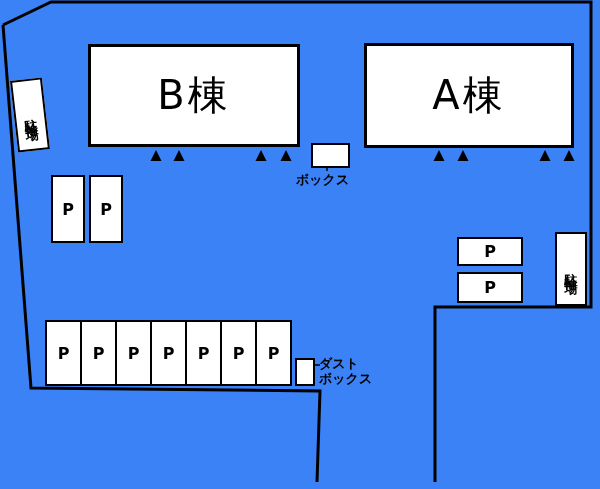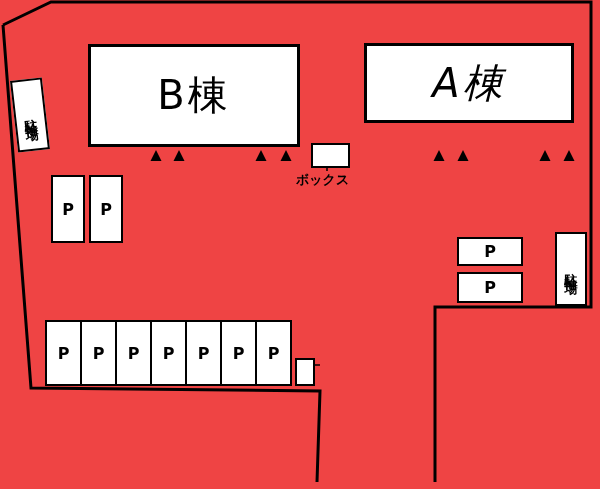--- a/index.html
+++ b/index.html
@@ -1,20 +1,20 @@
 <!DOCTYPE html>
 <html><head>
 <meta charset="utf-8">
 <style>
   html, body { margin: 0; padding: 0; background: #ffffff; }
   .canvas {
     position: relative;
     width: 600px;
     height: 489px;
-    background: #ef4444;
+    background: #3b82f6;
     font-family: "DejaVu Sans", sans-serif;
     color: #000000;
     overflow: hidden;
   }
   .outline-layer {
     position: absolute;
     left: 0; top: 0;
     width: 600px; height: 489px;
   }
   .box {
@@ -26,21 +26,21 @@
     align-items: center;
     justify-content: center;
   }
   .building {
     border-width: 3px;
     font-size: 40px;
     letter-spacing: 3px;
     font-weight: 500;
   }
   .building-b { left: 88px; top: 44px; width: 212px; height: 103px; }
-  .building-a { left: 364px; top: 43px; width: 210px; height: 80px; font-style: italic; }
+  .building-a { left: 364px; top: 43px; width: 210px; height: 105px; }
   .stall {
     font-size: 16px;
     font-weight: 600;
   }
   .stall-tl-1 { left: 51px; top: 175px; width: 34px; height: 68px; }
   .stall-tl-2 { left: 89px; top: 175px; width: 34px; height: 68px; }
   .bottom-row {
     position: absolute;
     left: 45px; top: 320px;
     display: flex;
@@ -161,14 +161,18 @@
   </div>
 
   <div class="box stall stall-r-1">
     <span>P</span>
   </div>
   <div class="box stall stall-r-2">
     <span>P</span>
   </div>
 
   <div class="box dust-box"></div>
+  <div class="dust-label">
+    <div>ダスト</div>
+    <div>ボックス</div>
+  </div>
 
 </div>
 
 </body></html>

